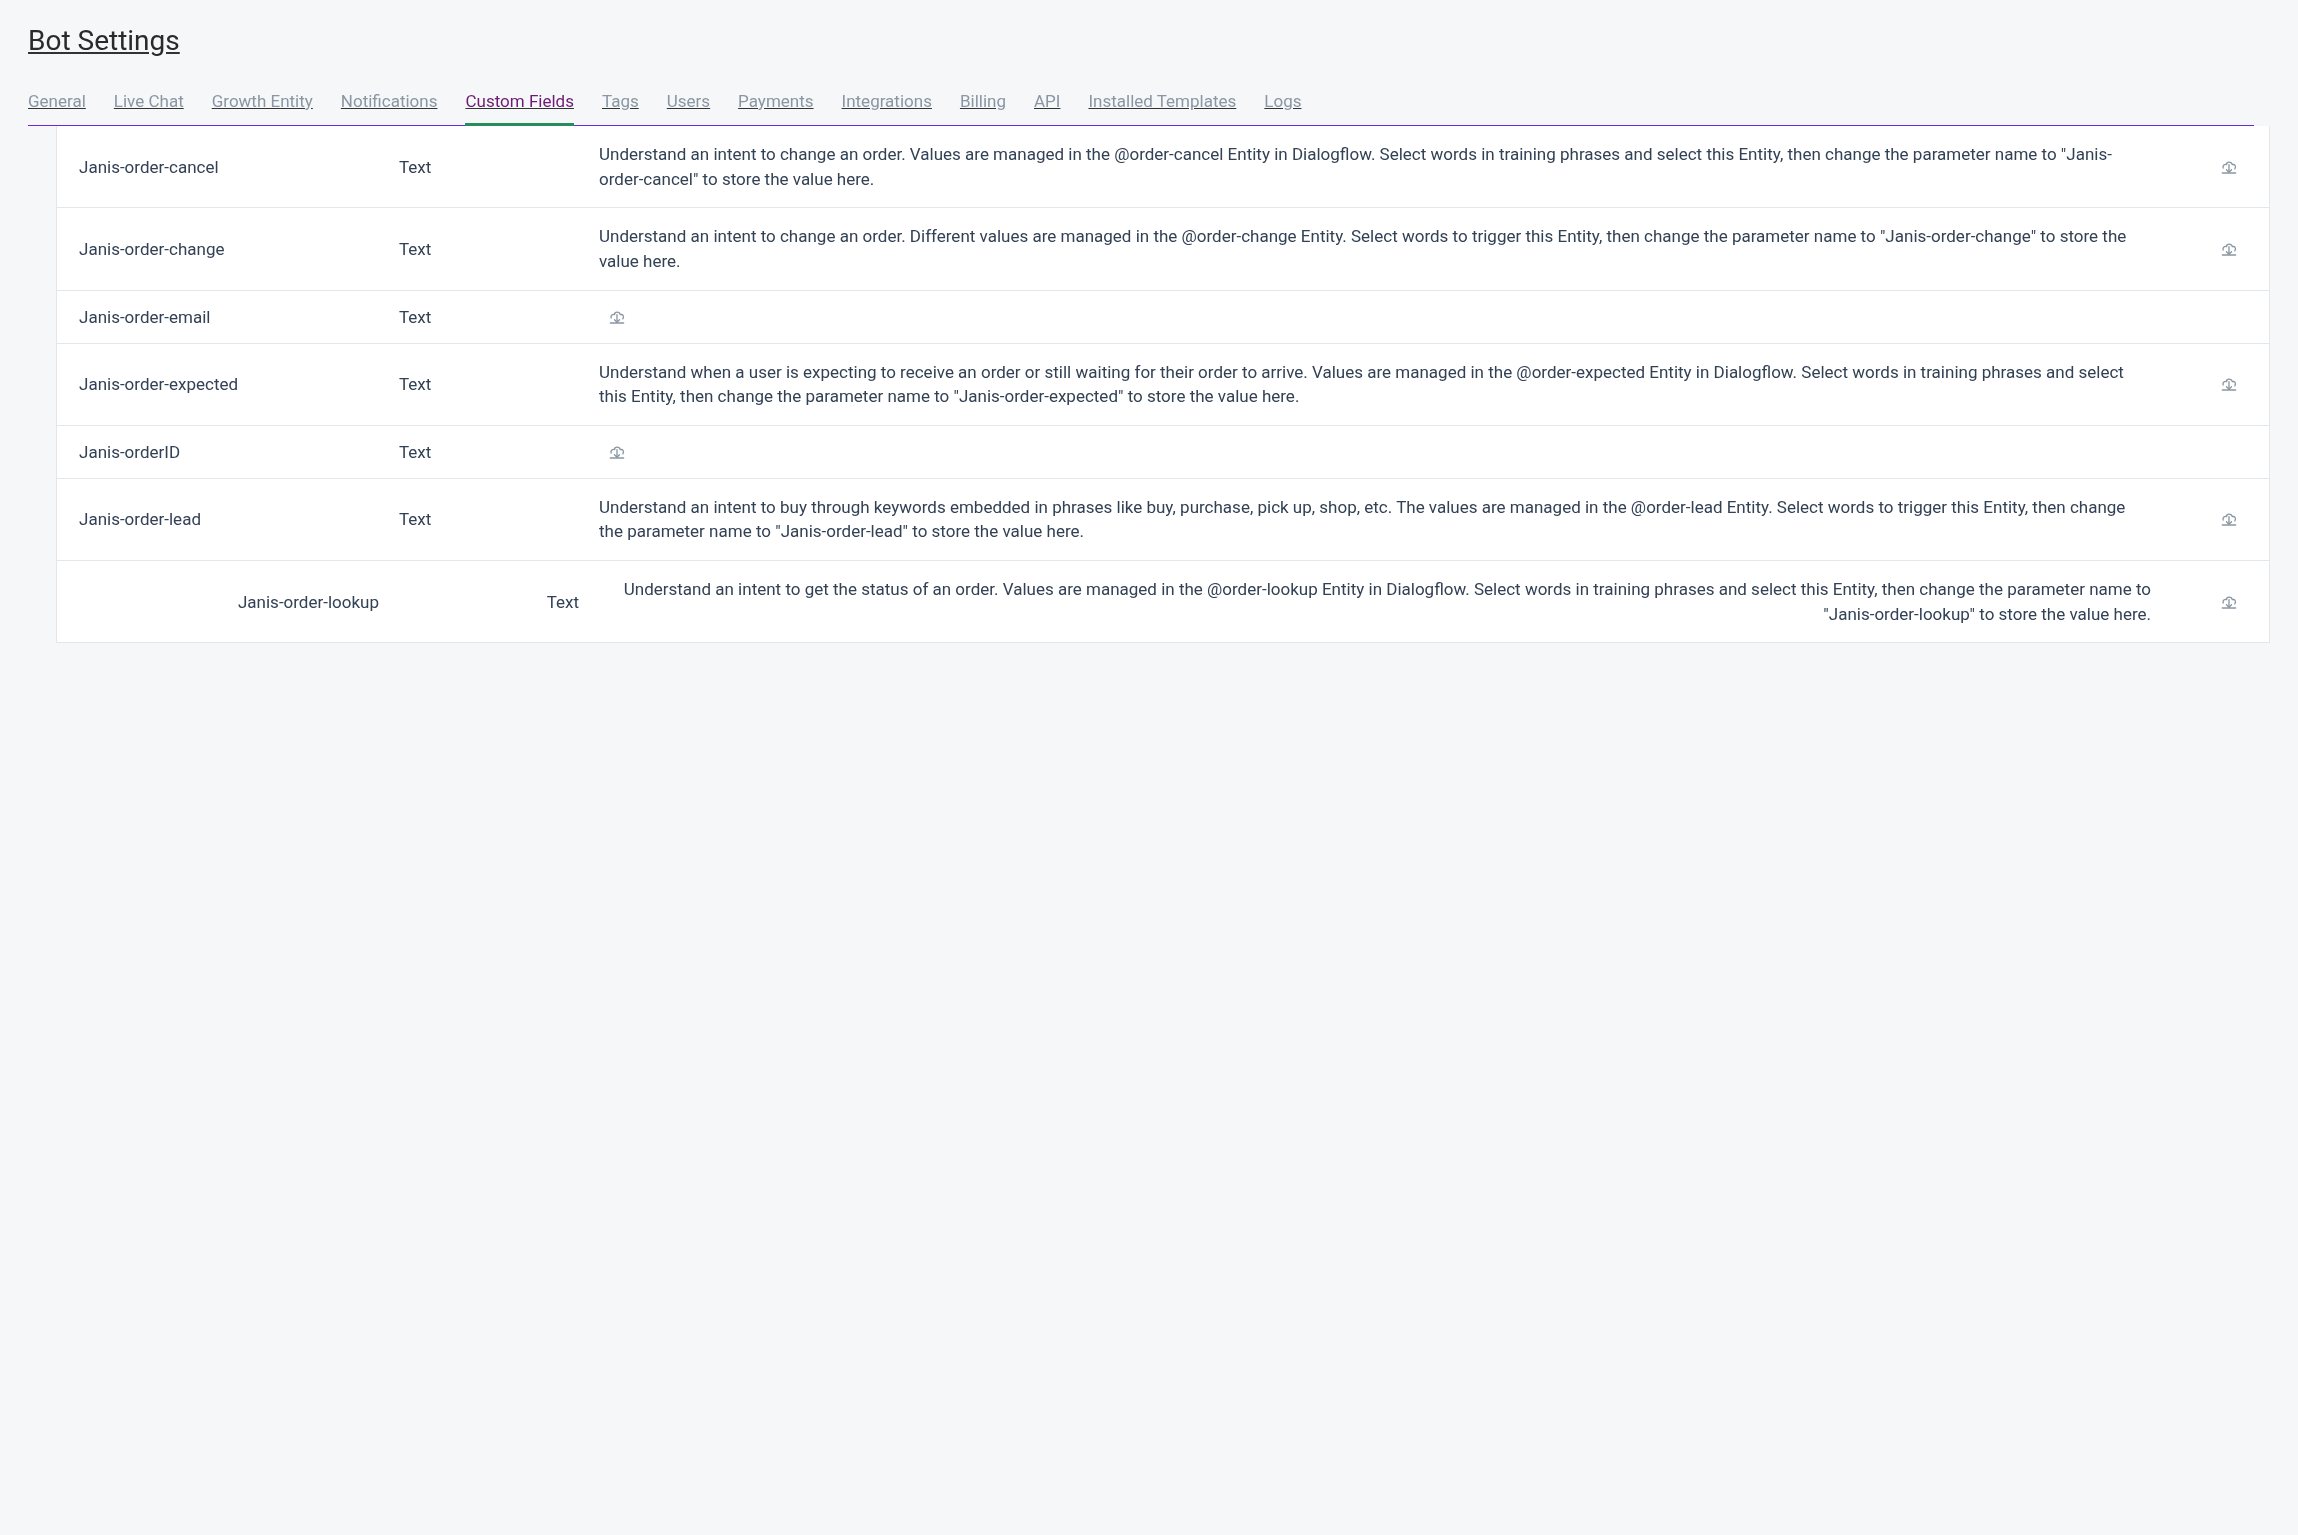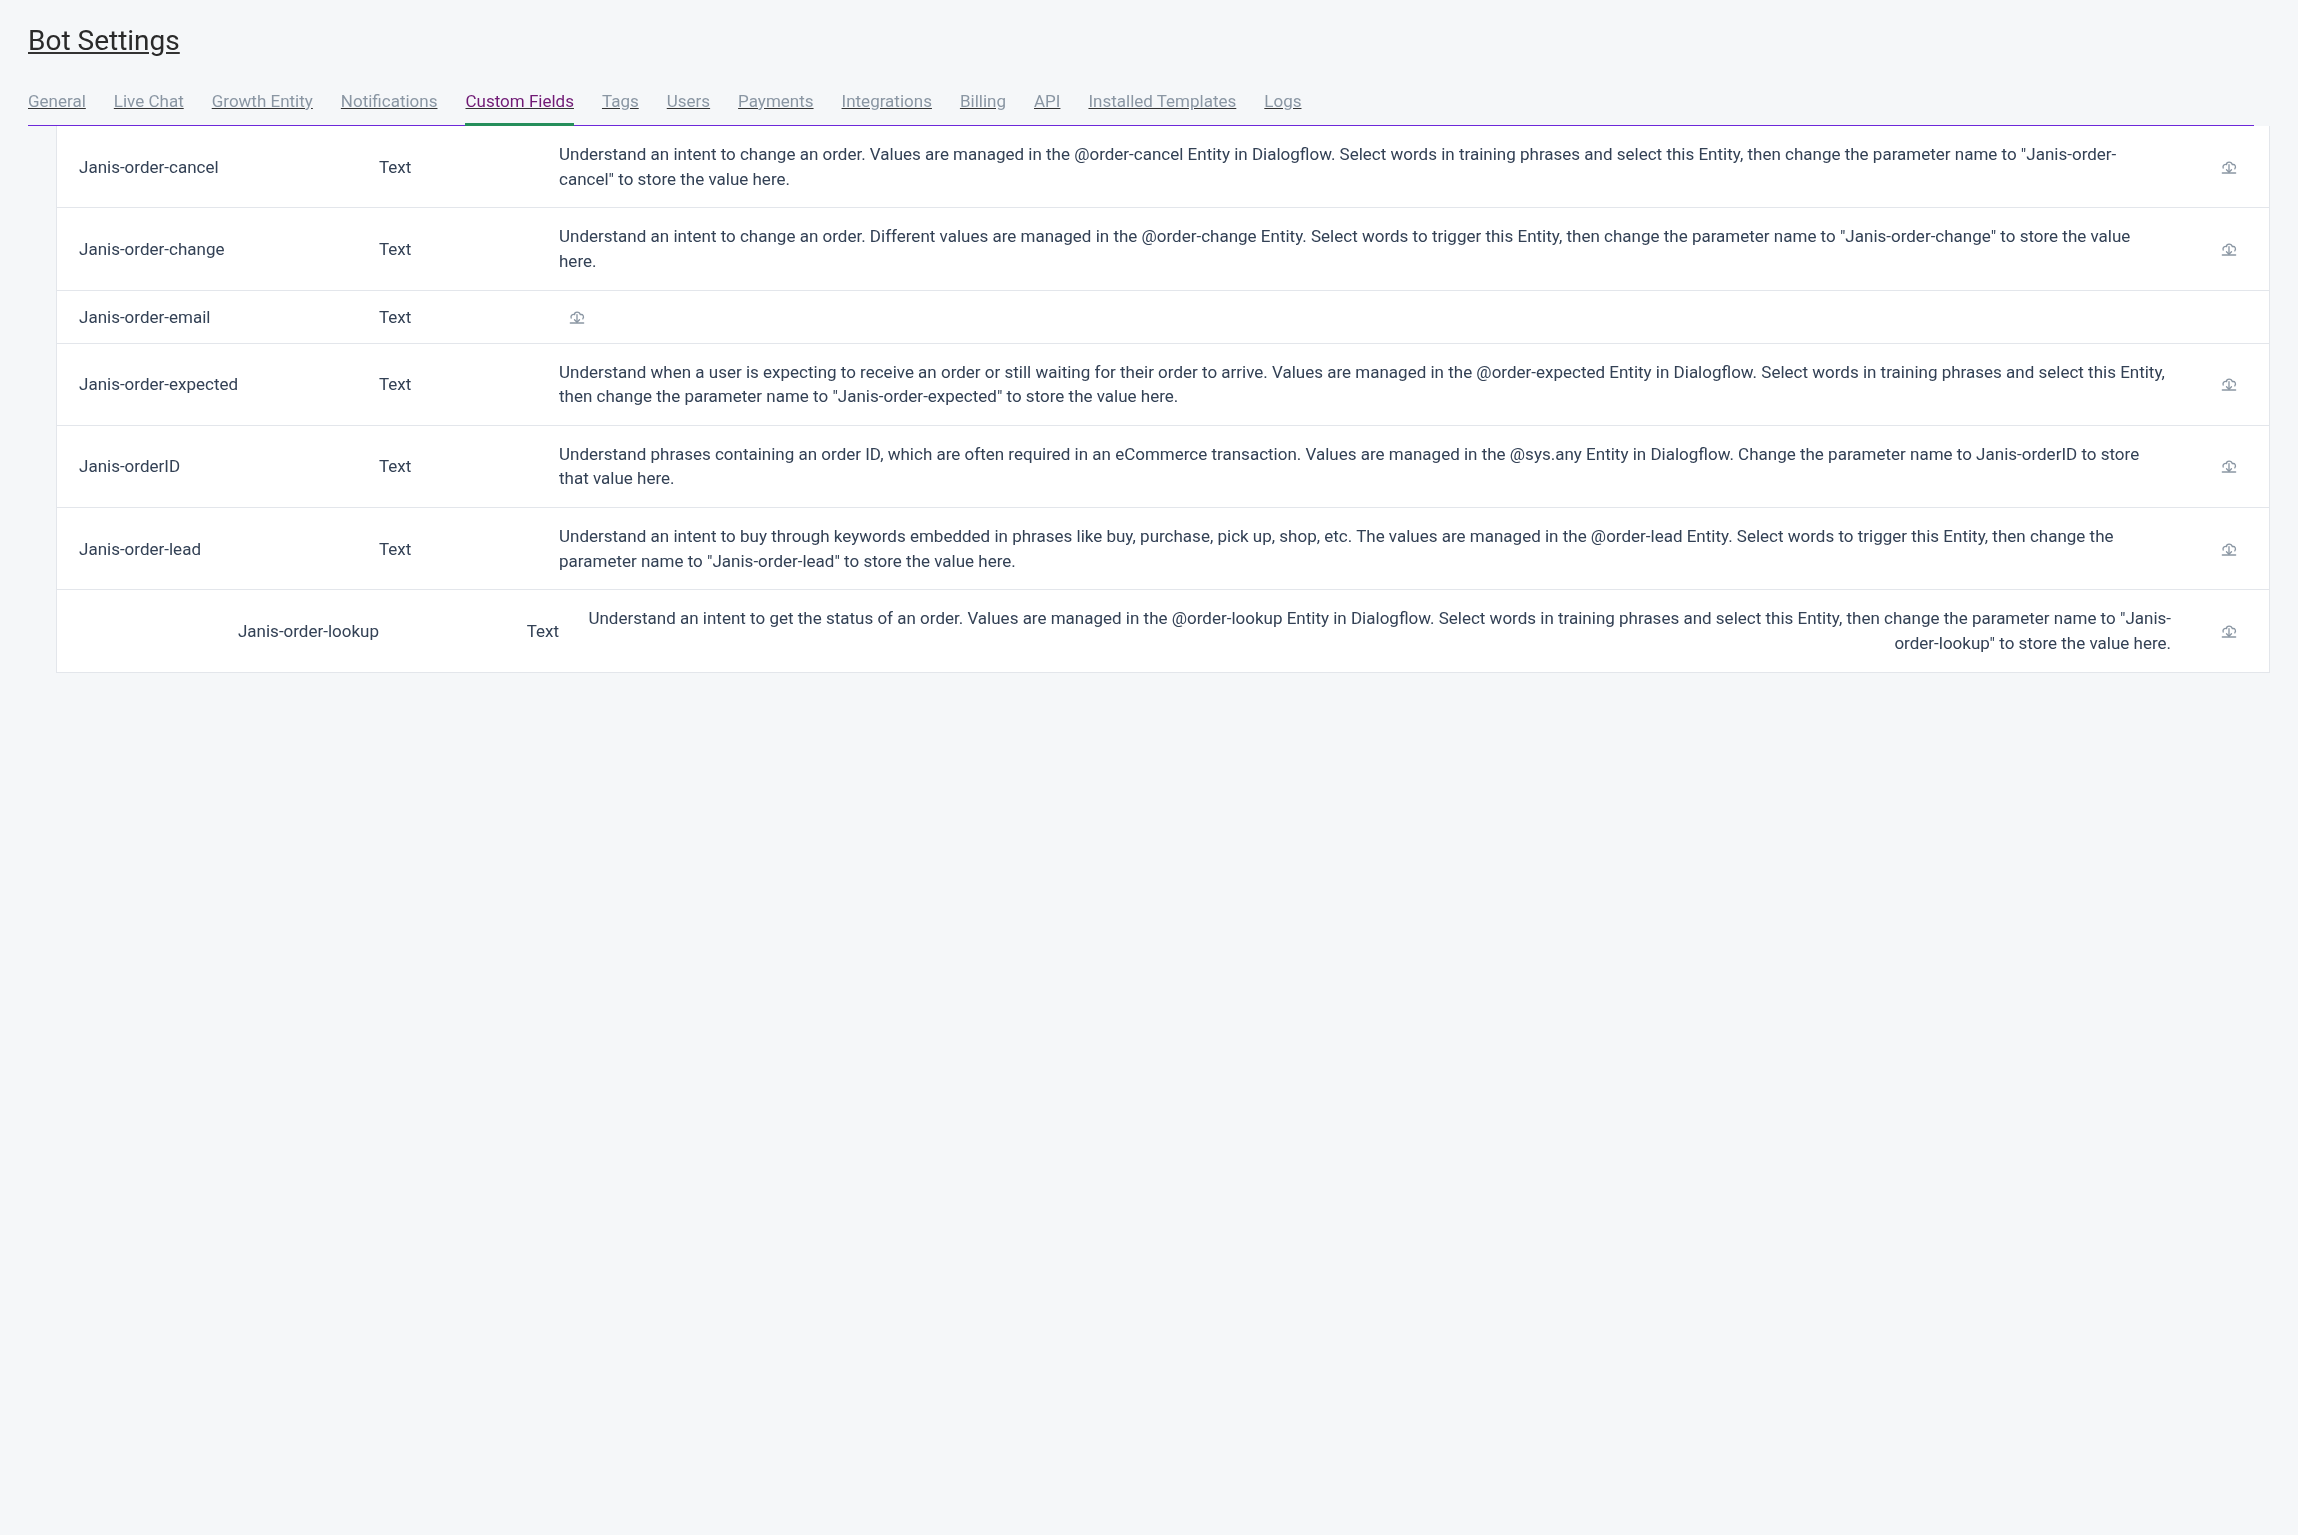--- a/index.html
+++ b/index.html
@@ -54,20 +54,21 @@
     background: #ffffff;
     border: 1px solid #e3e6eb;
     border-top: none;
     margin-left: 12px;
   }
   .row {
     display: flex;
     align-items: center;
     border-bottom: 1px solid #e3e6eb;
     padding: 16px 22px;
+    gap: 20px;
   }
   .row:last-child { border-bottom: none; text-align: right; }
   .col-name {
     flex: 0 0 300px;
     color: #334155;
     font-size: 17px;
   }
   .col-type {
     flex: 0 0 180px;
     color: #334155;
@@ -172,21 +173,20 @@
   <path d="M12 8 L12 17"></path>
   <path d="M9 14 L12 17 L15 14"></path>
   <path d="M4 18 L20 18"></path>
 </svg>
             </span>
           </div>
         </div>
         <div class="row">
           <div class="col-name">Janis-orderID</div>
           <div class="col-type">Text</div>
-          <div class="col-desc">Understand phrases containing an order ID, which are often required in an eCommerce transaction. Values are managed in the @sys.any Entity in Dialogflow. Change the parameter name to Janis-orderID to store that value here.</div>
           <div class="col-action">
             <span class="dl-icon">
               <svg viewBox="0 0 24 20" fill="none" stroke="#8a96a3" stroke-width="1.6" stroke-linecap="round" stroke-linejoin="round">
   <path d="M5 12 C4 9 7 7 9 8 C9 4 15 4 16 8 C19 7 21 10 19 13"></path>
   <path d="M12 8 L12 17"></path>
   <path d="M9 14 L12 17 L15 14"></path>
   <path d="M4 18 L20 18"></path>
 </svg>
             </span>
           </div>

